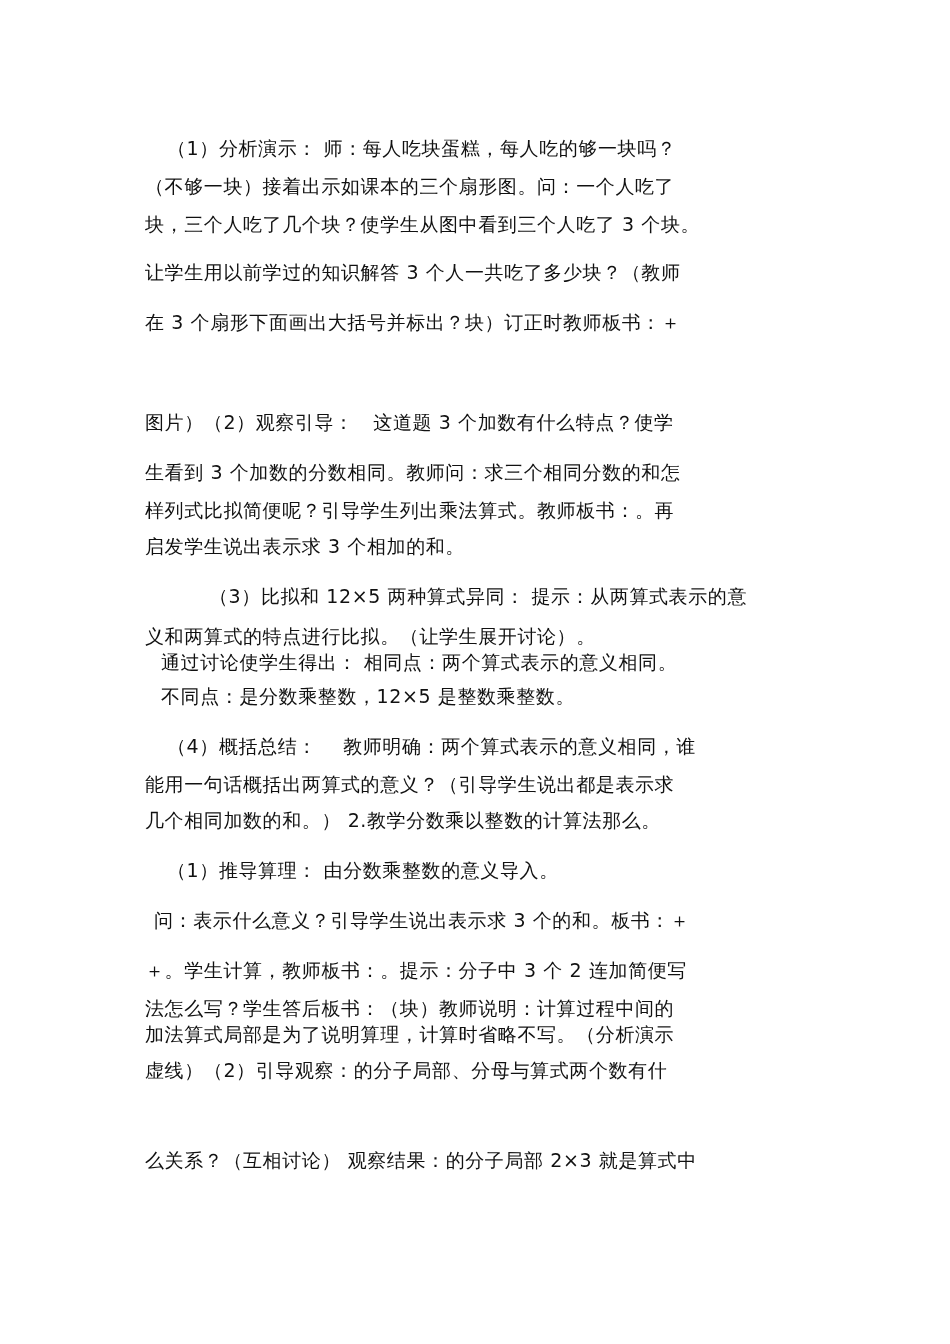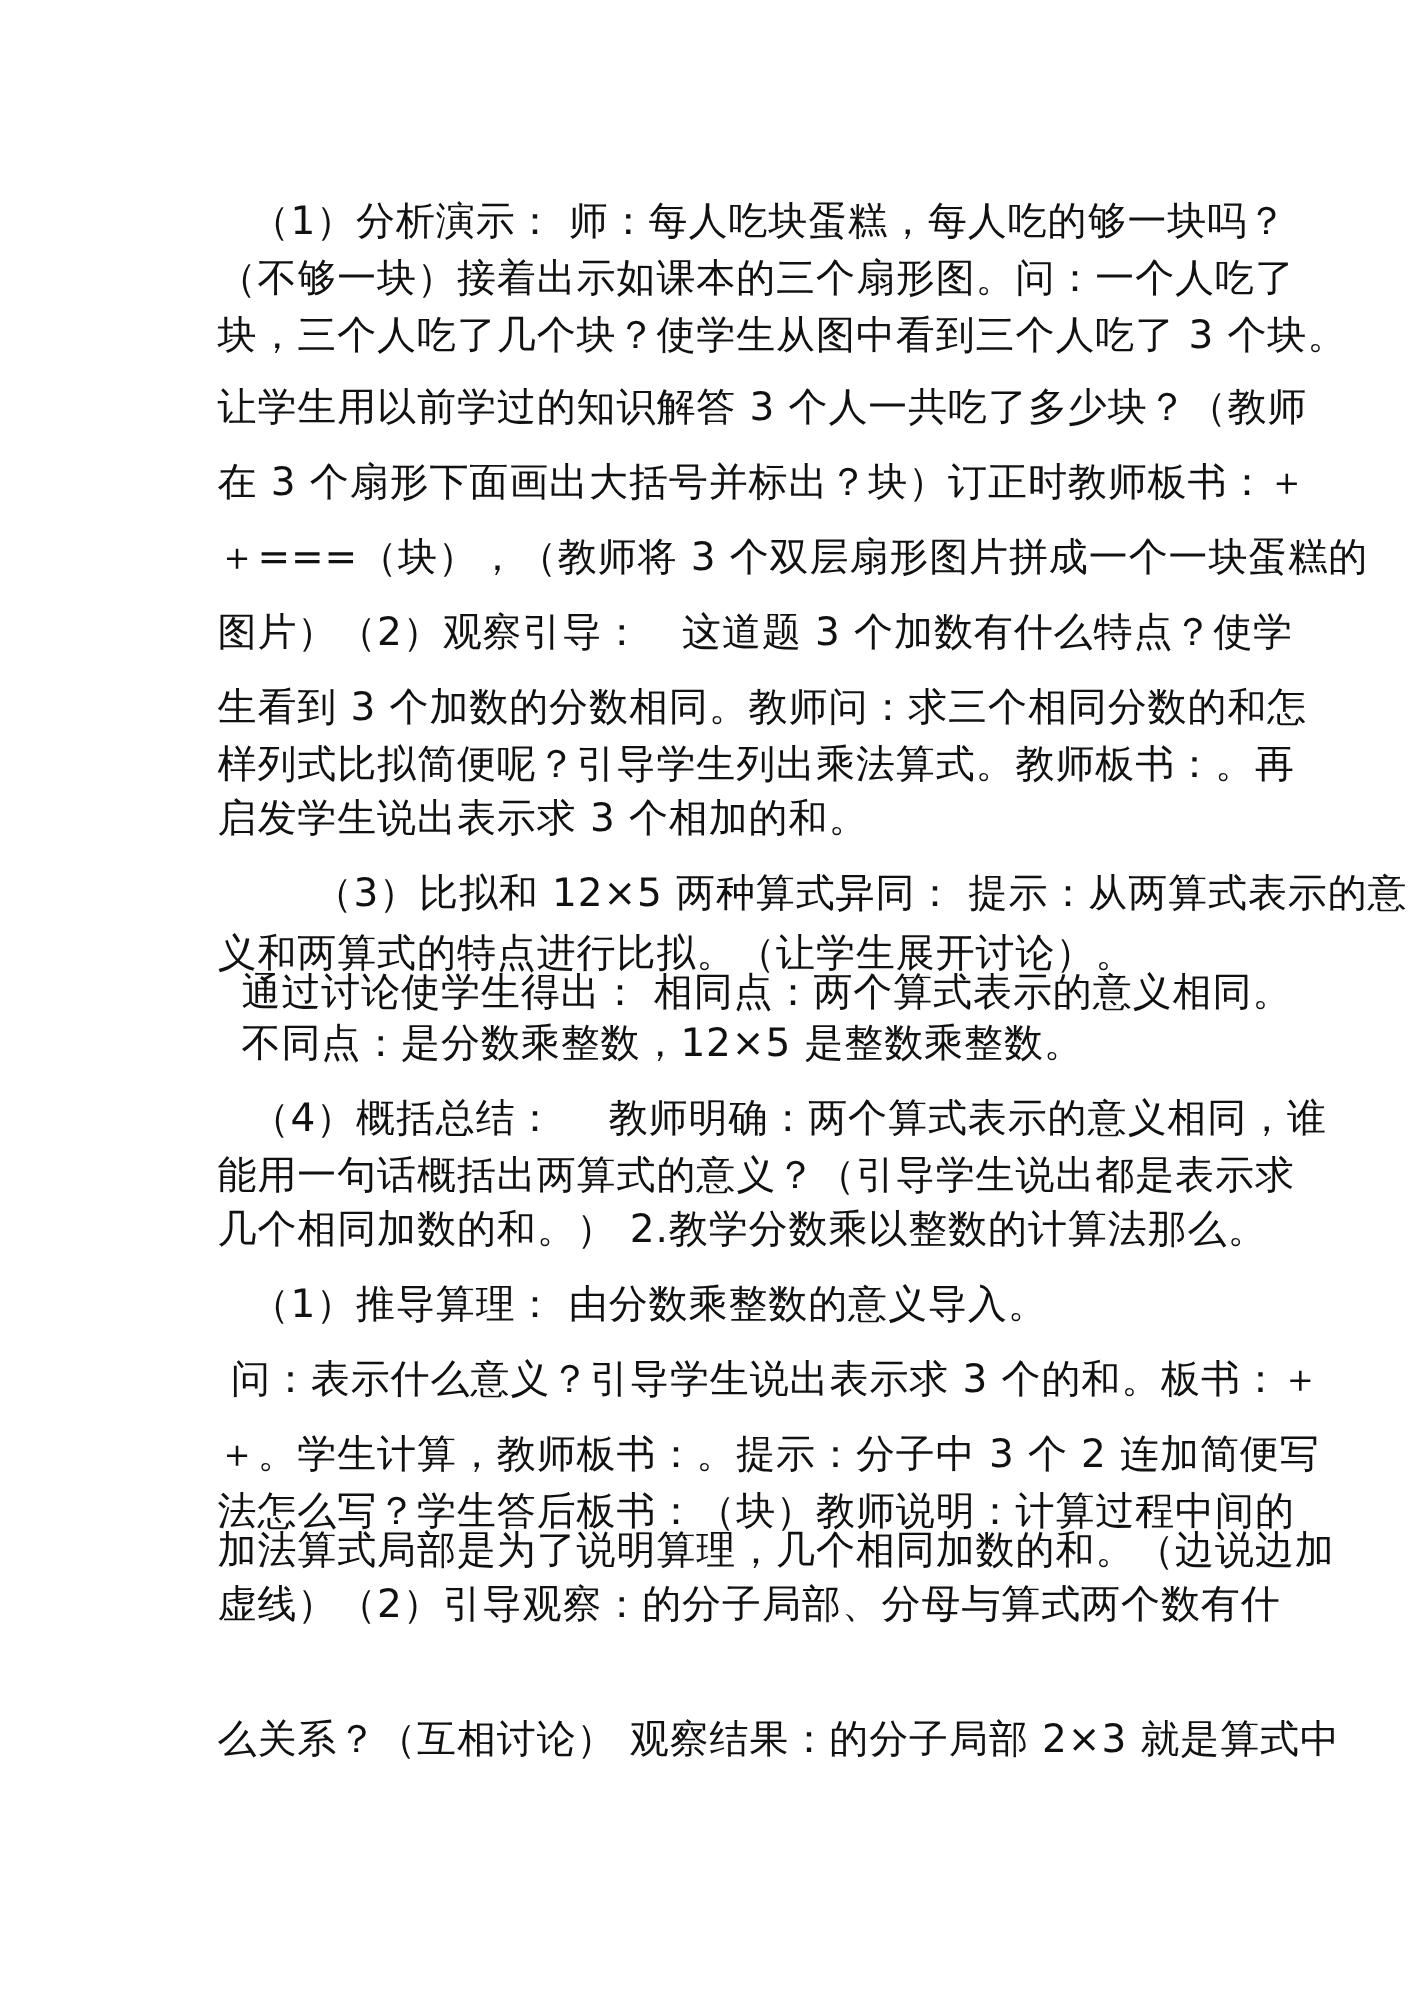--- a/index.html
+++ b/index.html
@@ -4,44 +4,43 @@
 <style>
   html, body { margin: 0; padding: 0; }
   body {
     width: 950px; height: 1344px; background: #ffffff; position: relative; overflow: hidden;
     font-family: "DejaVu Sans", "Liberation Sans", sans-serif;
     color: #111111;
   }
   .page { position: absolute; left: 0; top: 0; width: 950px; height: 1344px; }
   .line {
     position: absolute; left: 145px; white-space: nowrap;
-    font-size: 26px; line-height: 28px; letter-spacing: 0.6px;
+    font-size: 19px; line-height: 28px; letter-spacing: 0.6px;
   }
 </style>
 </head>
 <body>
 
 <div class="page" id="page">
     <div class="line" style="top: 134px; left: 167px;">（1）分析演示： 师：每人吃块蛋糕，每人吃的够一块吗？</div>
     <div class="line" style="top: 172px; left: 145px;">（不够一块）接着出示如课本的三个扇形图。问：一个人吃了</div>
     <div class="line" style="top: 210px; left: 145px;">块，三个人吃了几个块？使学生从图中看到三个人吃了 3 个块。</div>
     <div class="line" style="top: 258px; left: 145px;">让学生用以前学过的知识解答 3 个人一共吃了多少块？（教师</div>
     <div class="line" style="top: 308px; left: 145px;">在 3 个扇形下面画出大括号并标出？块）订正时教师板书：＋</div>
-    <div class="line" style="top: 358px; left: 145px;">＋===（块），（教师将 3 个双层扇形图片拼成一个一块蛋糕的</div>
     <div class="line" style="top: 408px; left: 145px;">图片）（2）观察引导：　这道题 3 个加数有什么特点？使学</div>
     <div class="line" style="top: 458px; left: 145px;">生看到 3 个加数的分数相同。教师问：求三个相同分数的和怎</div>
     <div class="line" style="top: 496px; left: 145px;">样列式比拟简便呢？引导学生列出乘法算式。教师板书：。再</div>
     <div class="line" style="top: 532px; left: 145px;">启发学生说出表示求 3 个相加的和。</div>
     <div class="line" style="top: 582px; left: 167px; margin-left: 42px;">（3）比拟和 12×5 两种算式异同： 提示：从两算式表示的意</div>
     <div class="line" style="top: 622px; left: 145px;">义和两算式的特点进行比拟。（让学生展开讨论）。</div>
     <div class="line" style="top: 648px; left: 161px;">通过讨论使学生得出： 相同点：两个算式表示的意义相同。</div>
     <div class="line" style="top: 682px; left: 161px;">不同点：是分数乘整数，12×5 是整数乘整数。</div>
     <div class="line" style="top: 732px; left: 167px;">（4）概括总结：　 教师明确：两个算式表示的意义相同，谁</div>
     <div class="line" style="top: 770px; left: 145px;">能用一句话概括出两算式的意义？（引导学生说出都是表示求</div>
     <div class="line" style="top: 806px; left: 145px;">几个相同加数的和。） 2.教学分数乘以整数的计算法那么。</div>
     <div class="line" style="top: 856px; left: 167px;">（1）推导算理： 由分数乘整数的意义导入。</div>
     <div class="line" style="top: 906px; left: 154px;">问：表示什么意义？引导学生说出表示求 3 个的和。板书：＋</div>
     <div class="line" style="top: 956px; left: 145px;">＋。学生计算，教师板书：。提示：分子中 3 个 2 连加简便写</div>
     <div class="line" style="top: 994px; left: 145px;">法怎么写？学生答后板书：（块）教师说明：计算过程中间的</div>
-    <div class="line" style="top: 1020px; left: 145px;">加法算式局部是为了说明算理，几个相同加数的和。（边说边加</div>
+    <div class="line" style="top: 1020px; left: 145px;">加法算式局部是为了说明算理，计算时省略不写。（分析演示</div>
     <div class="line" style="top: 1056px; left: 145px;">虚线）（2）引导观察：的分子局部、分母与算式两个数有什</div>
     <div class="line" style="top: 1106px; left: 145px; margin-top: 40px;">么关系？（互相讨论） 观察结果：的分子局部 2×3 就是算式中</div>
   </div>
 
 </body></html>

